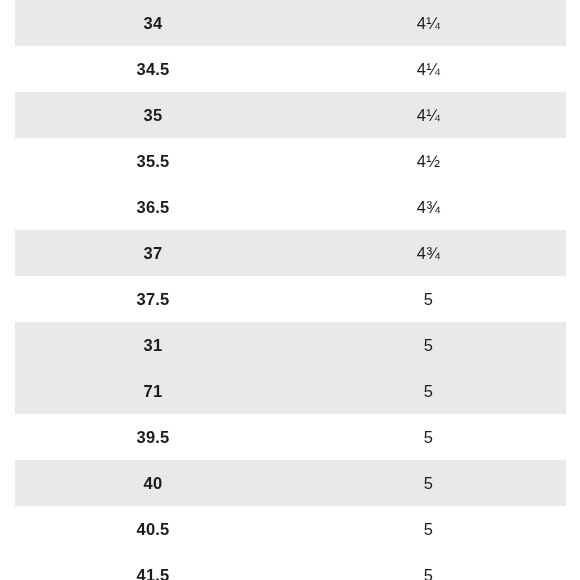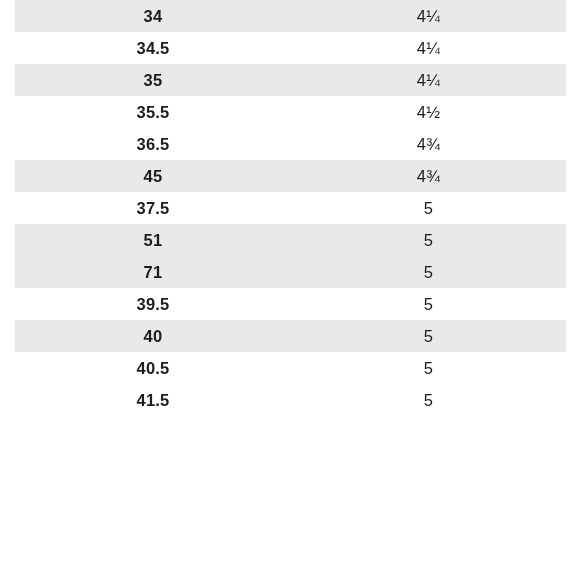--- a/index.html
+++ b/index.html
@@ -16,21 +16,21 @@
     -webkit-font-smoothing: antialiased;
   }
 
   #size-table {
     width: 580px;
     border-collapse: collapse;
     table-layout: fixed;
   }
 
   #size-table tr {
-    height: 32px;
+    height: 46px;
   }
 
   
   #size-table tr.stripe td {
     background-color: #e9e9e9;
   }
   #size-table tr.plain td {
     background-color: #ffffff;
     margin-top: 44px;
   }
@@ -92,33 +92,33 @@
         <td class="gutter-right"></td>
       </tr>
       <tr class="plain">
         <td class="gutter-left"></td>
         <td class="col-eu">36.5</td>
         <td class="col-uk">4¾</td>
         <td class="gutter-right"></td>
       </tr>
       <tr class="stripe">
         <td class="gutter-left"></td>
-        <td class="col-eu">45</td>
+        <td class="col-eu">37</td>
         <td class="col-uk">4¾</td>
         <td class="gutter-right"></td>
       </tr>
       <tr class="plain">
         <td class="gutter-left"></td>
         <td class="col-eu">37.5</td>
         <td class="col-uk">5</td>
         <td class="gutter-right"></td>
       </tr>
       <tr class="stripe">
         <td class="gutter-left"></td>
-        <td class="col-eu">51</td>
+        <td class="col-eu">31</td>
         <td class="col-uk">5</td>
         <td class="gutter-right"></td>
       </tr>
       <tr class="stripe">
         <td class="gutter-left"></td>
         <td class="col-eu">71</td>
         <td class="col-uk">5</td>
         <td class="gutter-right"></td>
       </tr>
       <tr class="plain">

